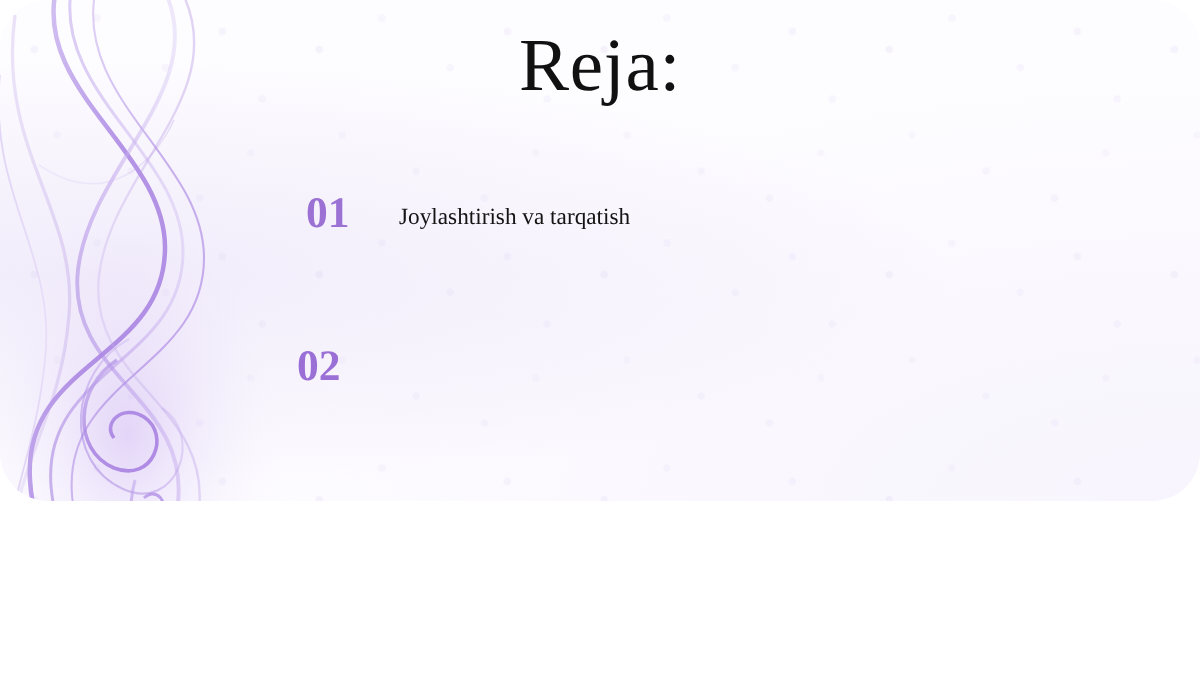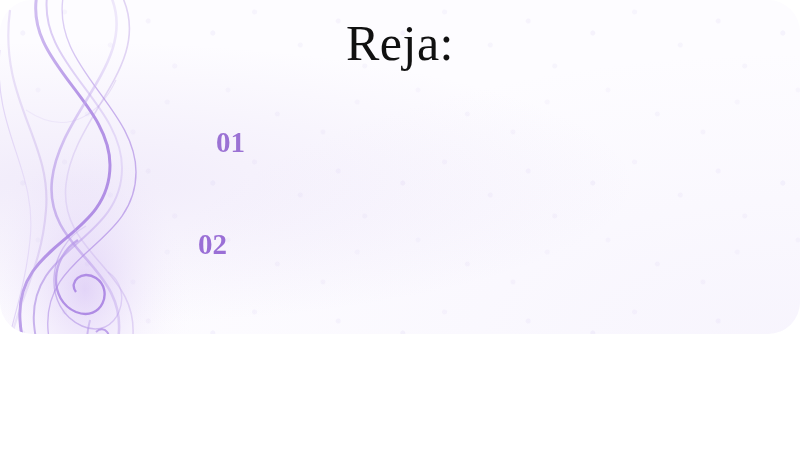--- a/index.html
+++ b/index.html
@@ -91,21 +91,21 @@
   }
   .row-2 .row-num { color: #9a6fd6; }
   .row-3 .row-num { color: #9a6fd6; }
   .row-text {
     font-family: "Liberation Serif", serif;
     font-size: 15.5px;
     color: #141414;
     line-height: 1.2;
     padding-top: 6px;
   }
-  .row-1 { margin-left: 20px; }
+  .row-1 { margin-left: 8px; }
   .row-2 { margin-left: 2px; }
   .row-3 { margin-left: 18px; }
   .row-1 .row-text { padding-left: 4px; }
   .row-3 .row-text { padding-left: 0px; }
 </style>
 </head>
 <body>
 
 <div class="slide">
 
@@ -149,20 +149,21 @@
     <path d="M36 120 C 80 150, 112 120, 126 90" fill="none" stroke="url(#g3)" stroke-width="1.1" opacity="0.4"></path>
     <path d="M30 380 C 70 400, 110 380, 124 350" fill="none" stroke="url(#g3)" stroke-width="1.1" opacity="0.4"></path>
   </svg>
 
   <div class="title">Reja:</div>
 
   <div class="agenda">
 
     <div class="agenda-row row-1">
       <div class="row-num">01</div>
+      <div class="row-text">Joylashtirish va tarqatish</div>
     </div>
 
     <div class="agenda-row row-2">
       <div class="row-num">02</div>
     </div>
 
     <div class="agenda-row row-3">
       <div class="row-num">03</div>
     </div>
 

